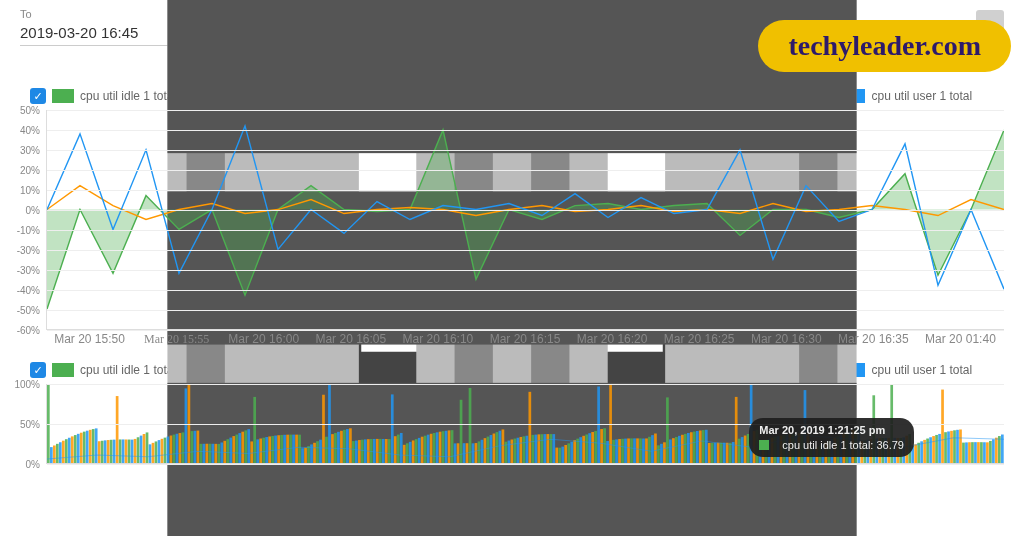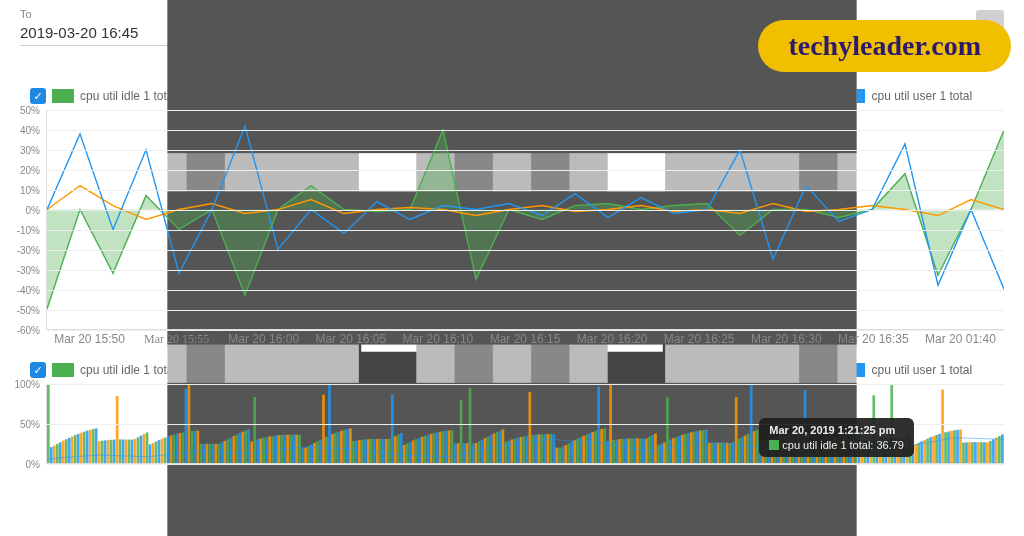--- a/index.html
+++ b/index.html
@@ -19,23 +19,23 @@
   .swatch { width: 22px; height: 14px; display: inline-block; }
   .chart-wrap { position: relative; margin: 0 20px 0 8px; }
   .y-axis { position: absolute; left: 0; top: 0; bottom: 20px; width: 36px; }
   .y-tick { position: absolute; right: 4px; font-size: 10px; color: #888; transform: translateY(-50%); }
   .plot { position: absolute; left: 38px; right: 0; top: 0; bottom: 20px; border-left: 1px solid #ddd; border-bottom: 1px solid #ddd; }
   .grid-h { position: absolute; left: 0; right: 0; height: 1px; background: #eee; }
   .x-axis { position: absolute; left: 38px; right: 0; bottom: 0; height: 18px; }
   .x-tick { position: absolute; font-size: 12px; color: #888; transform: translateX(-50%); white-space: nowrap; }
   svg { position: absolute; left: 0; top: 0; width: 100%; height: 100%; }
   .chart2-wrap { position: relative; margin: 0 20px 0 8px; height: 100px; }
-  .tooltip { position: absolute; right: 90px; bottom: 6px; background: rgba(30,30,30,0.92); color: #eee; padding: 6px 10px; font-size: 11px; border-radius: 6px; z-index: 5; }
+  .tooltip { position: absolute; right: 90px; bottom: 6px; background: rgba(30,30,30,0.92); color: #eee; padding: 6px 10px; font-size: 11px; border-radius: 14px; z-index: 5; }
   .tooltip .tt-title { font-weight: bold; margin-bottom: 3px; }
-  .tooltip .tt-row { display: flex; align-items: center; gap: 3px; }
+  .tooltip .tt-row { display: flex; align-items: center; gap: 13px; }
   .tt-sw { width: 10px; height: 10px; display: inline-block; }
 </style>
 </head>
 <body>
 
 <div class="header">
   <div class="date-field">
     <label>To</label>
     <div class="value">2019-03-20 16:45</div>
   </div>

